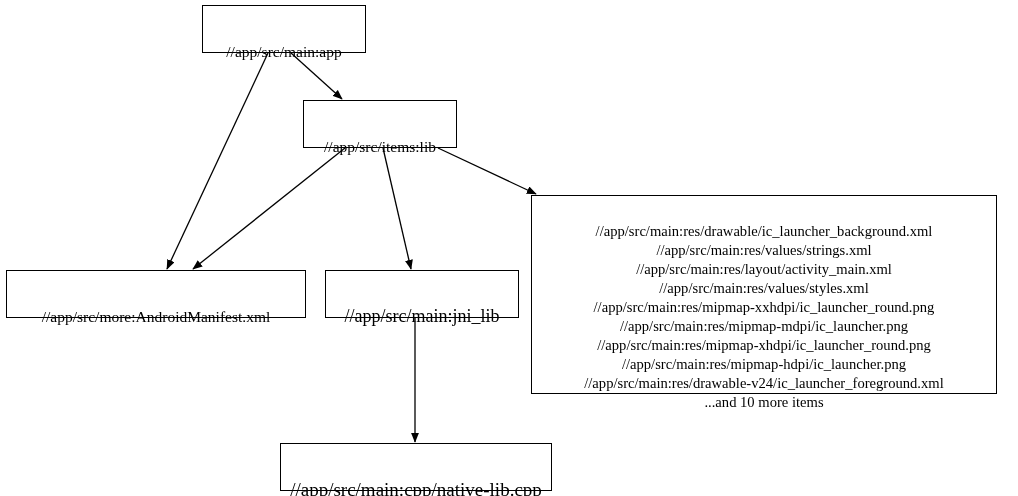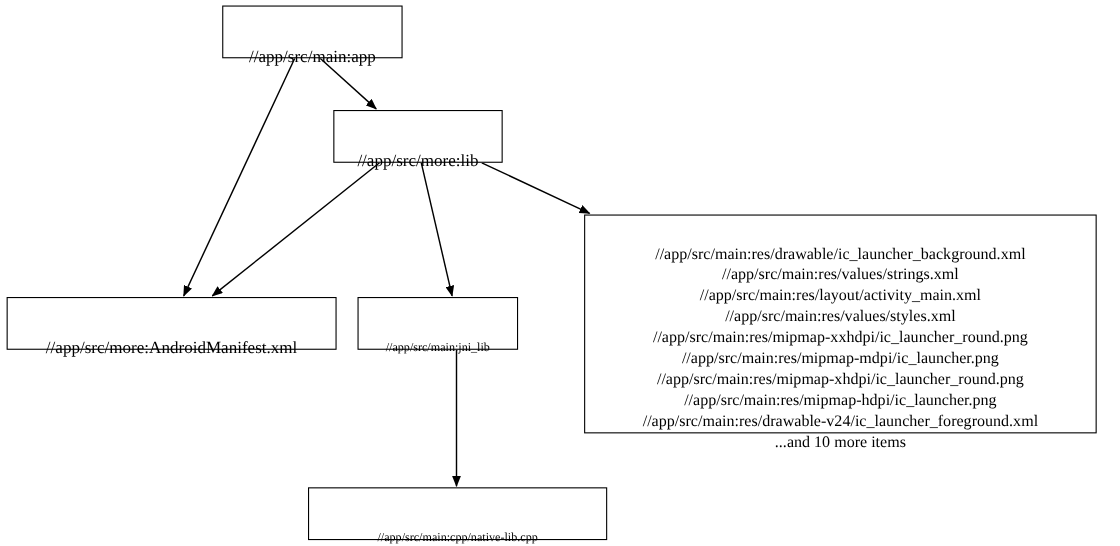--- a/index.html
+++ b/index.html
@@ -39,23 +39,23 @@
     display: block;
     width: 100%;
     text-align: center;
     white-space: pre;
     margin-top: 44px;
   }
   
   #node-app      { left: 202px; top: 5px;   width: 164px; height: 48px;  font-size: 15.5px; }
   #node-lib      { left: 303px; top: 100px; width: 154px; height: 48px;  font-size: 15.5px; }
   #node-manifest { left: 6px;   top: 270px; width: 300px; height: 48px;  font-size: 15.5px; }
-  #node-jnilib   { left: 325px; top: 270px; width: 146px; height: 48px;  font-size: 11px; }
+  #node-jnilib   { left: 325px; top: 270px; width: 194px; height: 48px;  font-size: 18px; }
   #node-res      { left: 531px; top: 195px; width: 466px; height: 199px; font-size: 14.6px; }
-  #node-cpp      { left: 280px; top: 443px; width: 272px; height: 48px;  font-size: 11px; }
+  #node-cpp      { left: 280px; top: 443px; width: 272px; height: 48px;  font-size: 19px; }
 </style>
 </head>
 <body>
 
 <div id="graph-canvas">
 
   <svg id="edge-layer" viewBox="0 0 1018 496" width="1018" height="496" xmlns="http://www.w3.org/2000/svg">
     <defs>
       <marker id="arrowhead" markerWidth="10" markerHeight="8" refX="9.2" refY="4" orient="auto" markerUnits="userSpaceOnUse">
         <path d="M0,0 L10,4 L0,8 Z" fill="#000000"></path>
@@ -73,21 +73,21 @@
     <path d="M438,148 L536,194" stroke="#000000" stroke-width="1.3" fill="none" marker-end="url(#arrowhead)"></path>
 
     <path d="M415,318 L415,442" stroke="#000000" stroke-width="1.3" fill="none" marker-end="url(#arrowhead)"></path>
   </svg>
 
   <div class="graph-node" id="node-app">
     <span class="node-label">//app/src/main:app</span>
   </div>
 
   <div class="graph-node" id="node-lib">
-    <span class="node-label">//app/src/more:lib</span>
+    <span class="node-label">//app/src/items:lib</span>
   </div>
 
   <div class="graph-node" id="node-manifest">
     <span class="node-label">//app/src/more:AndroidManifest.xml</span>
   </div>
 
   <div class="graph-node" id="node-jnilib">
     <span class="node-label">//app/src/main:jni_lib</span>
   </div>
 

